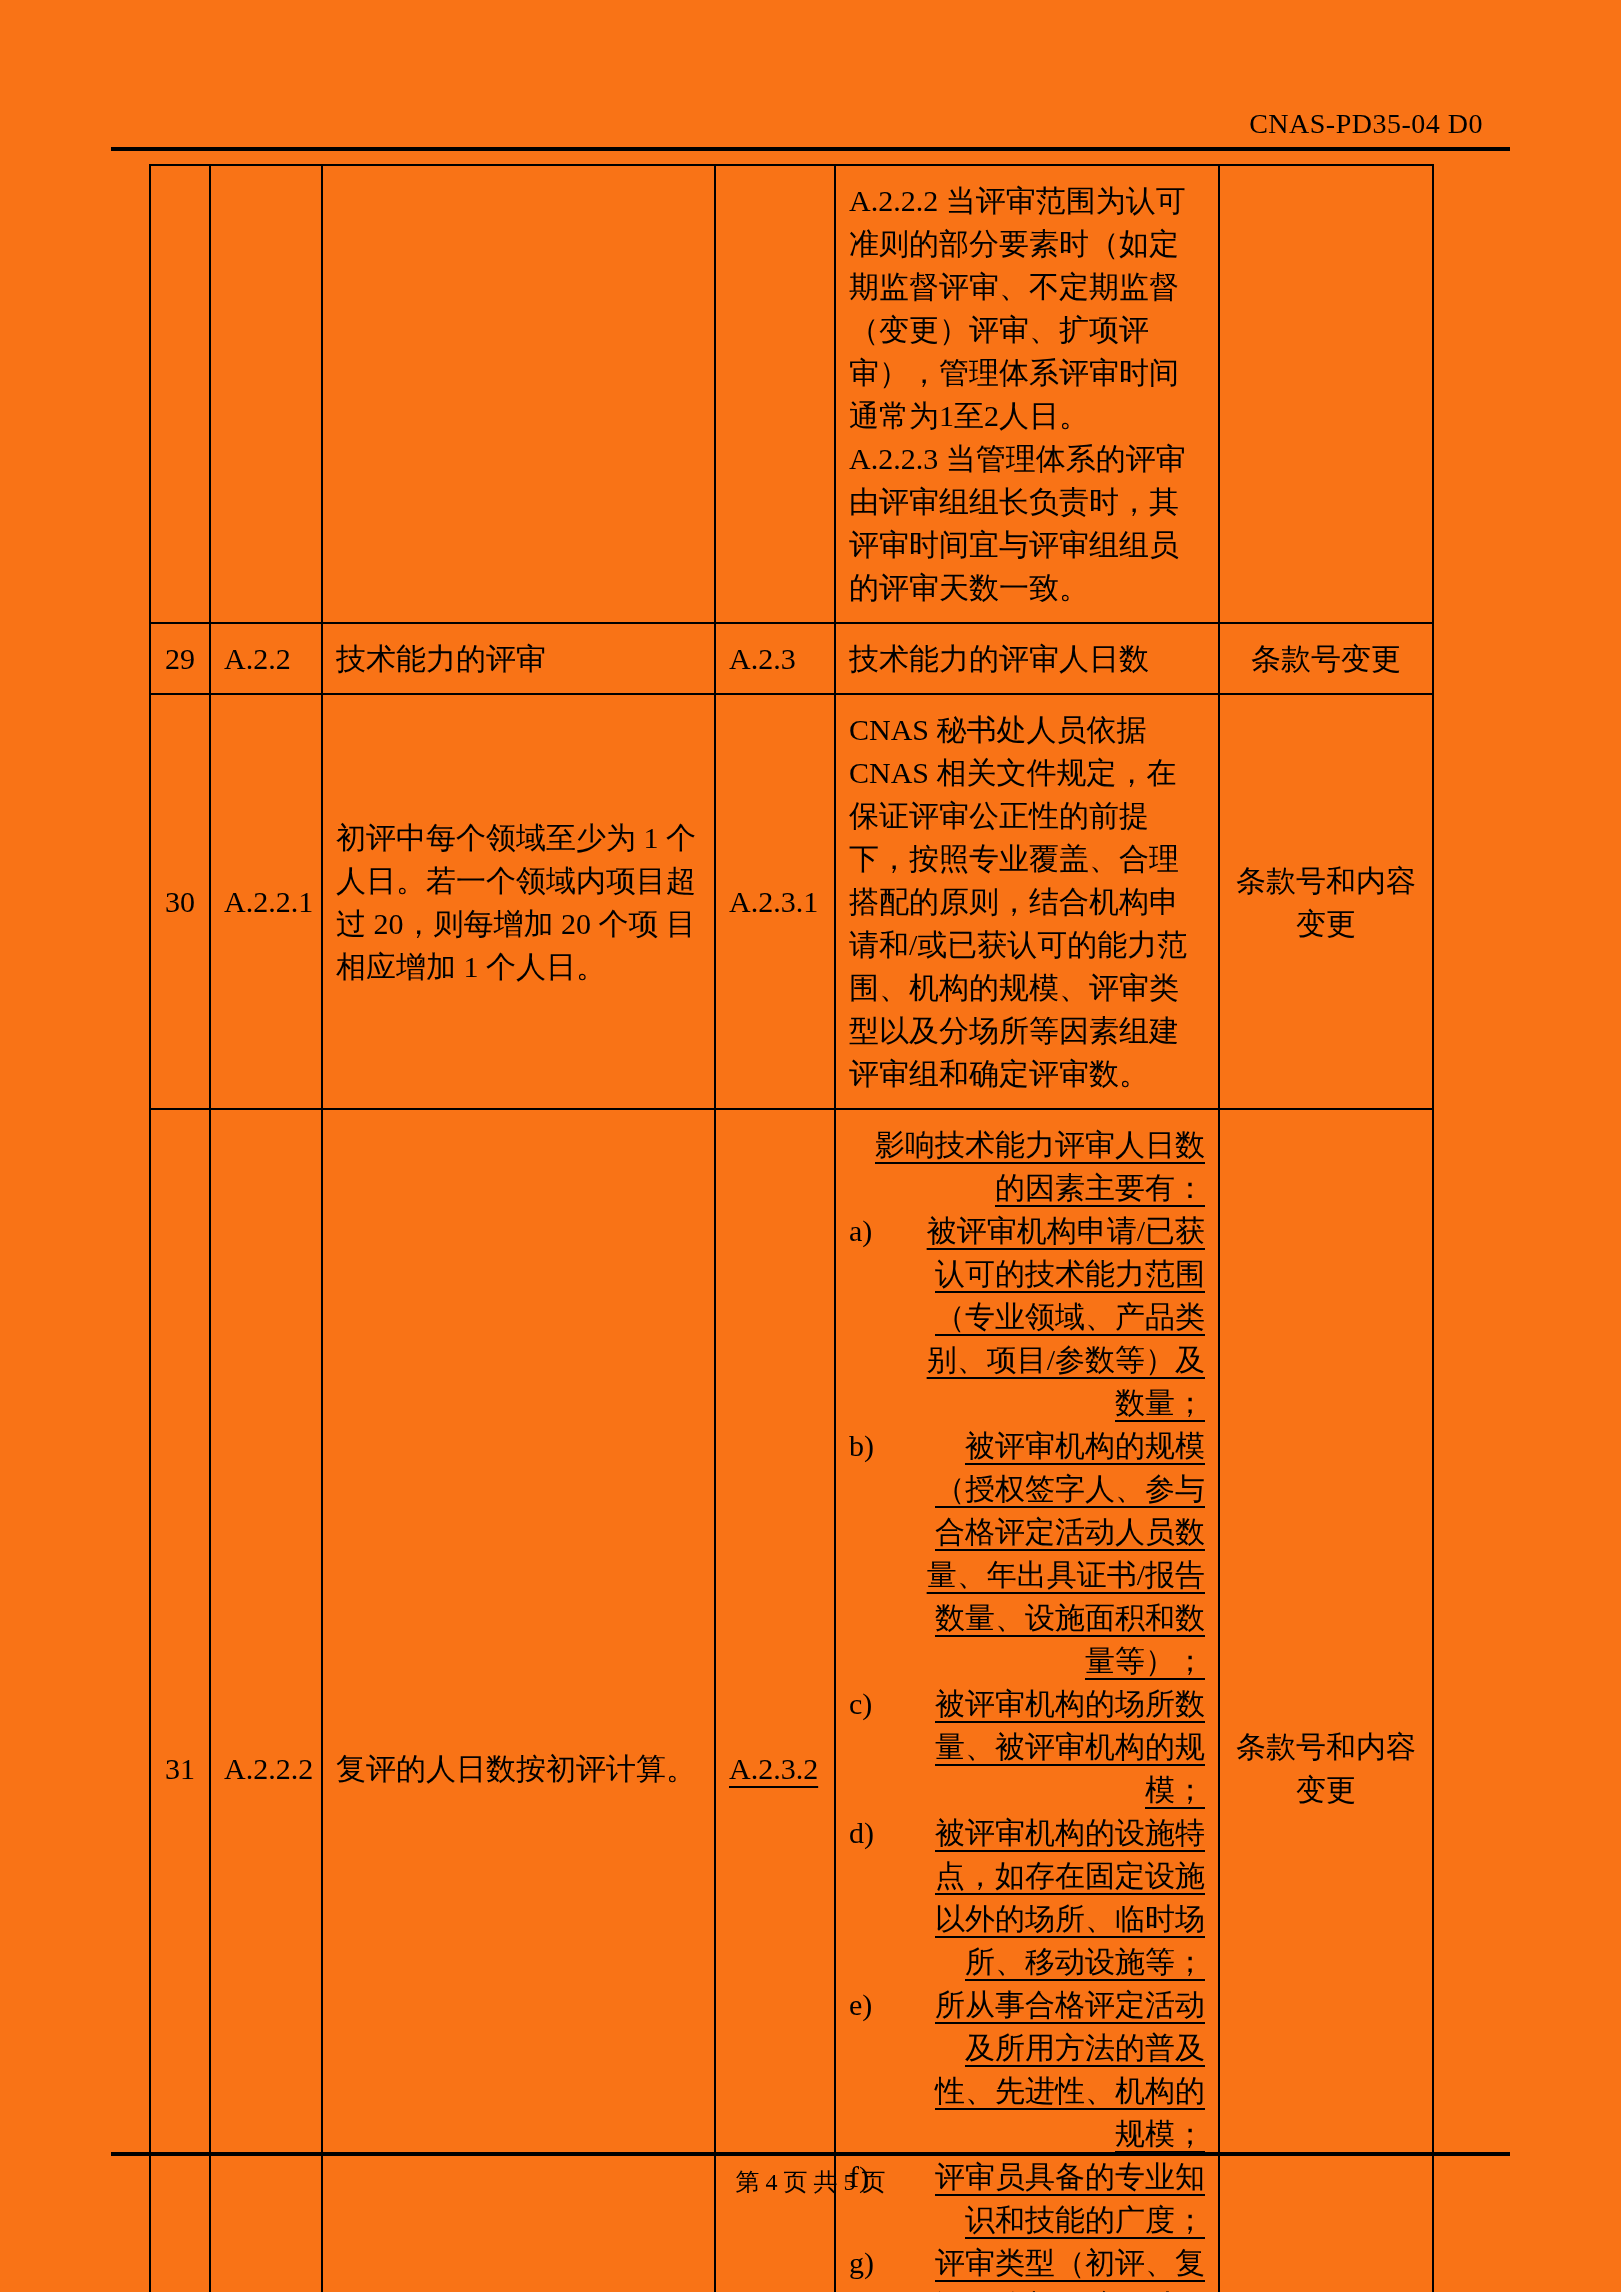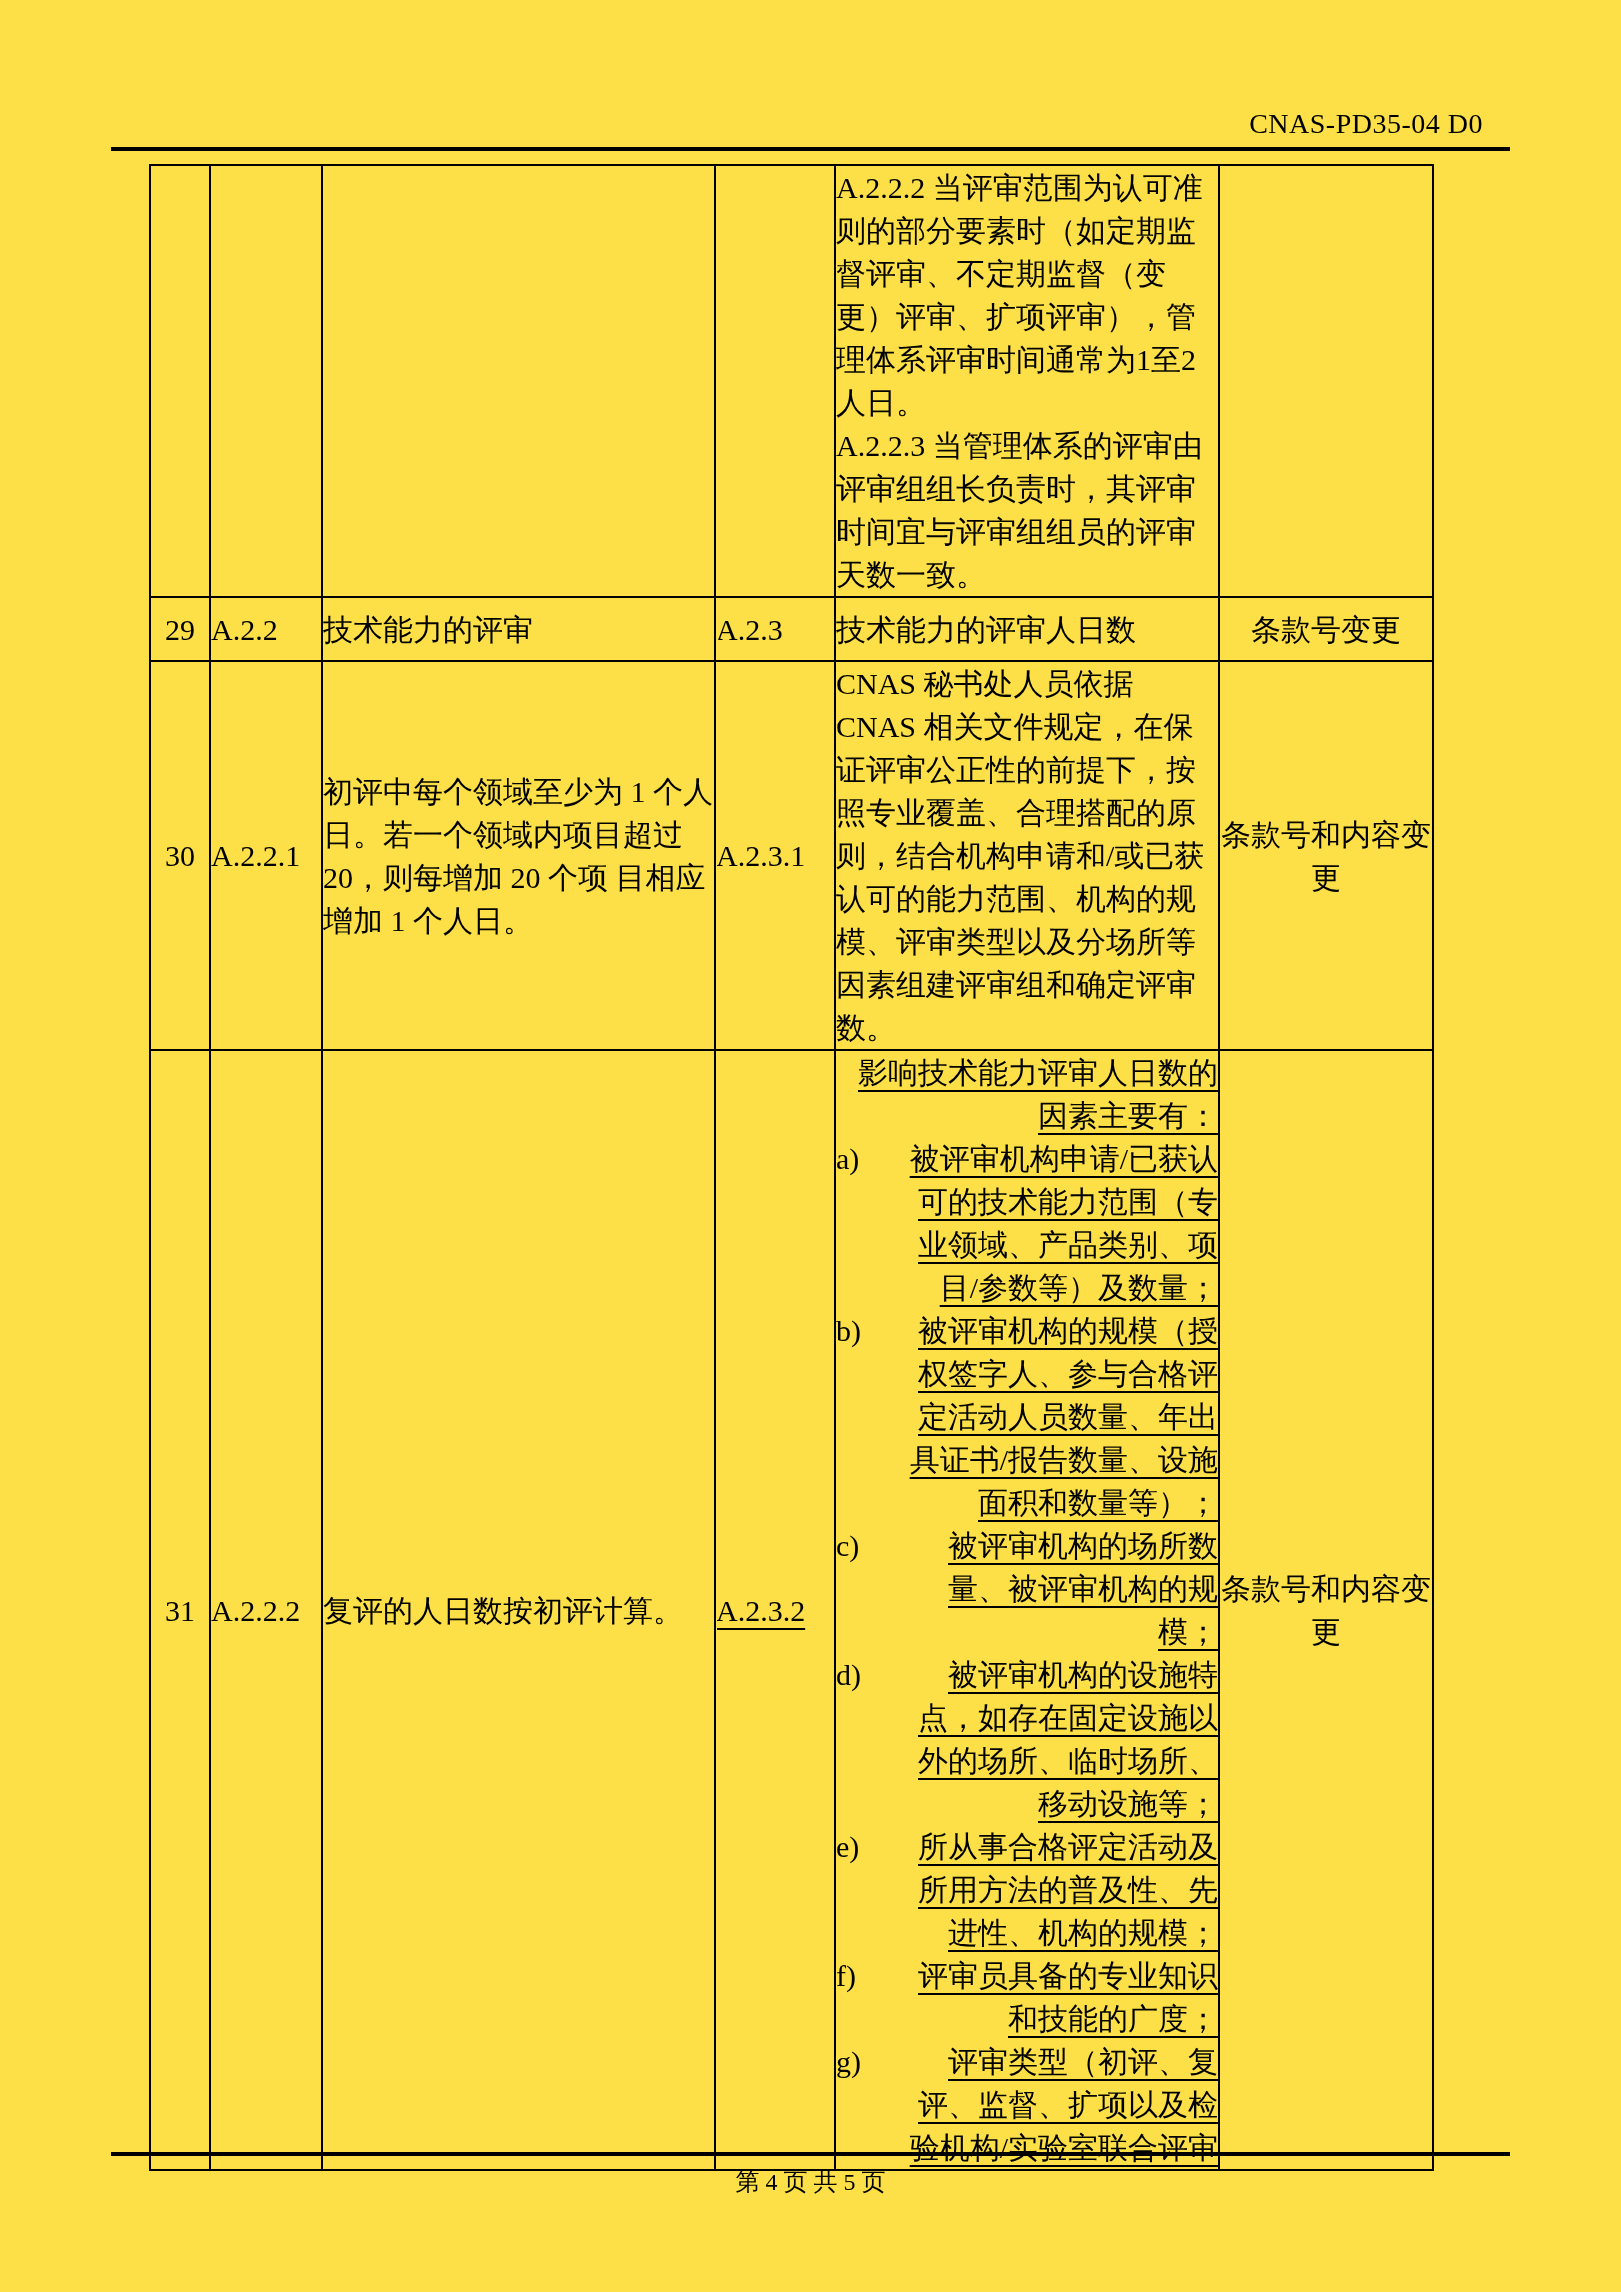--- a/index.html
+++ b/index.html
@@ -1,18 +1,18 @@
 <!DOCTYPE html>
 <html><head>
 <meta charset="utf-8">
 <style>
   html,body { margin:0; padding:0; background:#888; }
   .page {
     position:relative; width:1621px; height:2293px; margin:0 auto;
-    background:#fde047; color:#000;
+    background:#f97316; color:#000;
     font-family:"Liberation Serif","DejaVu Serif",serif;
   }
   .header-code {
     position:absolute; top:108px; left:111px; width:1372px;
     text-align:right; font-size:28px; letter-spacing:0.5px;
   }
   .rule {
     position:absolute; left:111px; width:1399px; height:3.9px; background:#000;
   }
   .header-rule { top:147px; }
@@ -21,21 +21,21 @@
     position:absolute; top:2166px; left:111px; width:1399px;
     text-align:center; font-size:24px;
   }
 
   table.doc {
     position:absolute; left:149px; top:164px; width:1282px;
     border-collapse:collapse; table-layout:fixed;
   }
   table.doc td {
     border:2.9px solid #000; font-size:30px; line-height:43px;
-    vertical-align:middle; overflow:hidden; padding:0;
+    vertical-align:middle; overflow:hidden; padding:13px;
   }
   td.c-num   { text-align:center; font-size:28px; }
   td.c-oldcl { font-size:28px; }
   td.c-oldtx { padding:0 15.7px 0 19.6px; text-align:left; }
   td.c-newcl { padding:0 27.4px 0 13.7px; font-size:28px; word-break:break-all;border-radius:29px; }
   td.c-newtx { padding:2px 7.8px 0 12.7px; line-height:42px; vertical-align:top; }
   td.c-newtx.v-mid { vertical-align:middle; }
   td.c-chg   { text-align:center; }
 
   .para { margin:0; }

